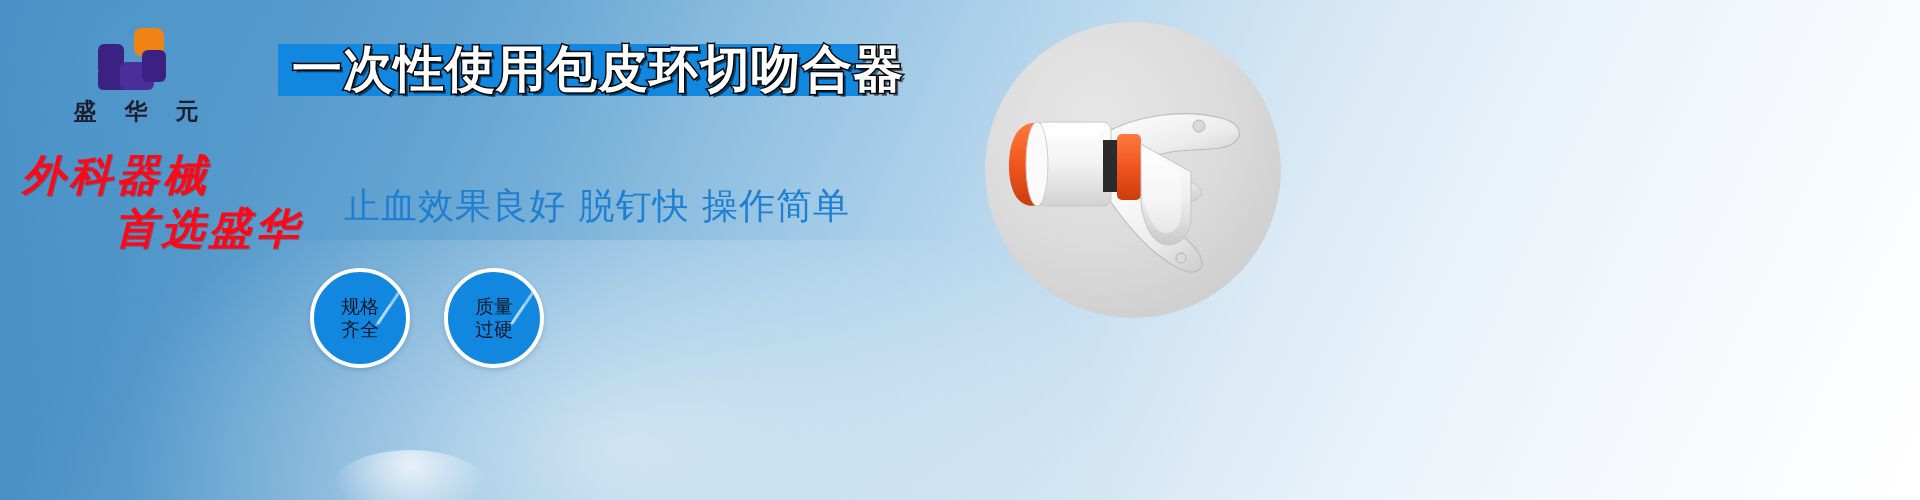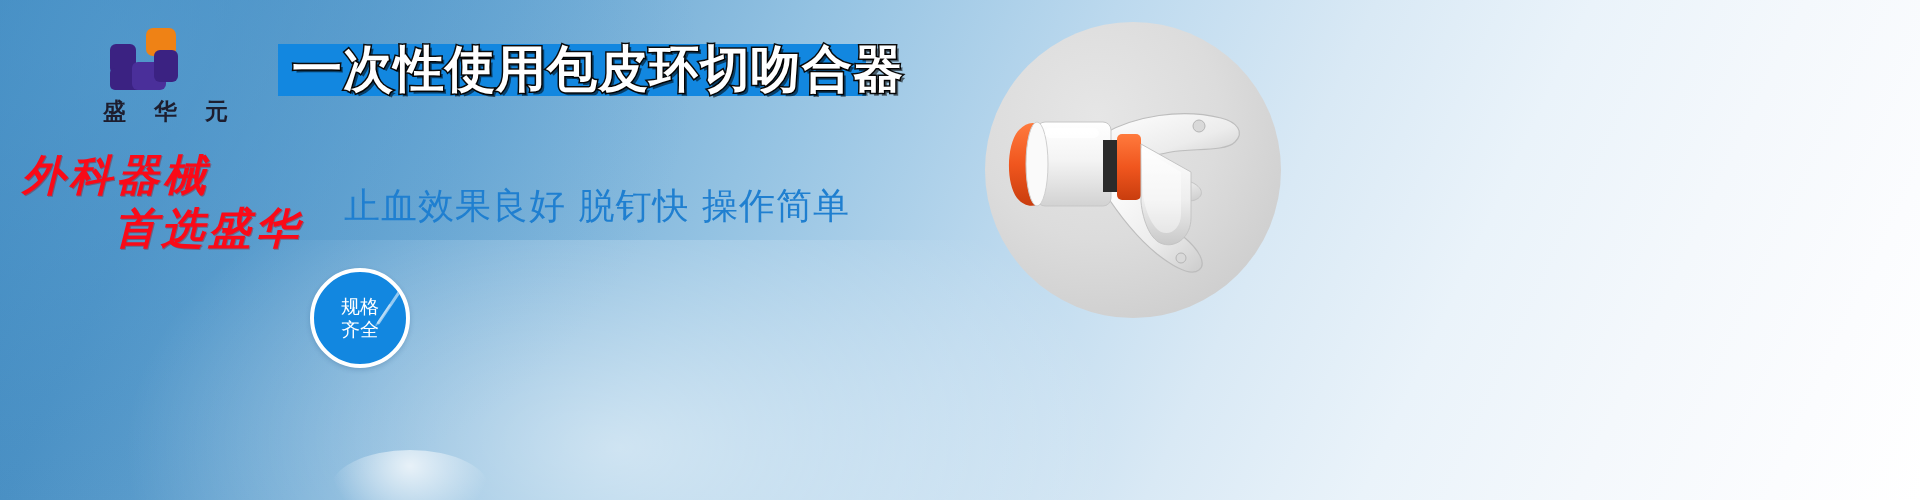--- a/index.html
+++ b/index.html
@@ -43,24 +43,24 @@
     bottom: -260px;
     width: 1000px;
     height: 520px;
     background: radial-gradient(ellipse at 50% 40%, rgba(255,255,255,0.55) 0%, rgba(255,255,255,0) 70%);
     pointer-events: none;
   }
 
   
   #logo-block {
     position: absolute;
-    left: 58px;
+    left: 46px;
     top: 28px;
     width: 180px;
-    text-align: right;
+    text-align: center;
   }
   #logo-mark {
     position: relative;
     width: 76px;
     height: 62px;
     margin: 0 auto;
   }
   .lm {
     position: absolute;
     border-radius: 6px;
@@ -174,21 +174,21 @@
   .badge .streak.s2 {
     right: 22px;
     top: 30px;
     height: 26px;
     width: 2px;
     background: rgba(255,255,255,0.38);
   }
   .badge-label {
     position: relative;
     z-index: 2;
-    color: #ffffff;
+    color: #0f172a;
     font-size: 19px;
     line-height: 23px;
     text-align: center;
     font-family: "DejaVu Sans", sans-serif;
     white-space: pre-line;
   }
 
   
   #product-area {
     position: absolute;
@@ -249,20 +249,26 @@
   <div id="main-title">一次性使用包皮环切吻合器</div>
 
   <div id="tagline">止血效果良好 脱钉快 操作简单</div>
 
   <div id="badges">
     <div class="badge">
       <span class="streak"></span>
       <span class="streak s2"></span>
       <span class="badge-label">规格
 齐全</span>
+    </div>
+    <div class="badge">
+      <span class="streak"></span>
+      <span class="streak s2"></span>
+      <span class="badge-label">质量
+过硬</span>
     </div>
   </div>
 
   <div id="product-area">
     <div id="product-disc"></div>
     <svg id="product-svg" viewBox="0 0 296 296">
       <defs>
         <linearGradient id="bodyGrad" x1="0" y1="0" x2="0" y2="1">
           <stop offset="0%" stop-color="#ffffff"></stop>
           <stop offset="45%" stop-color="#f4f4f4"></stop>

